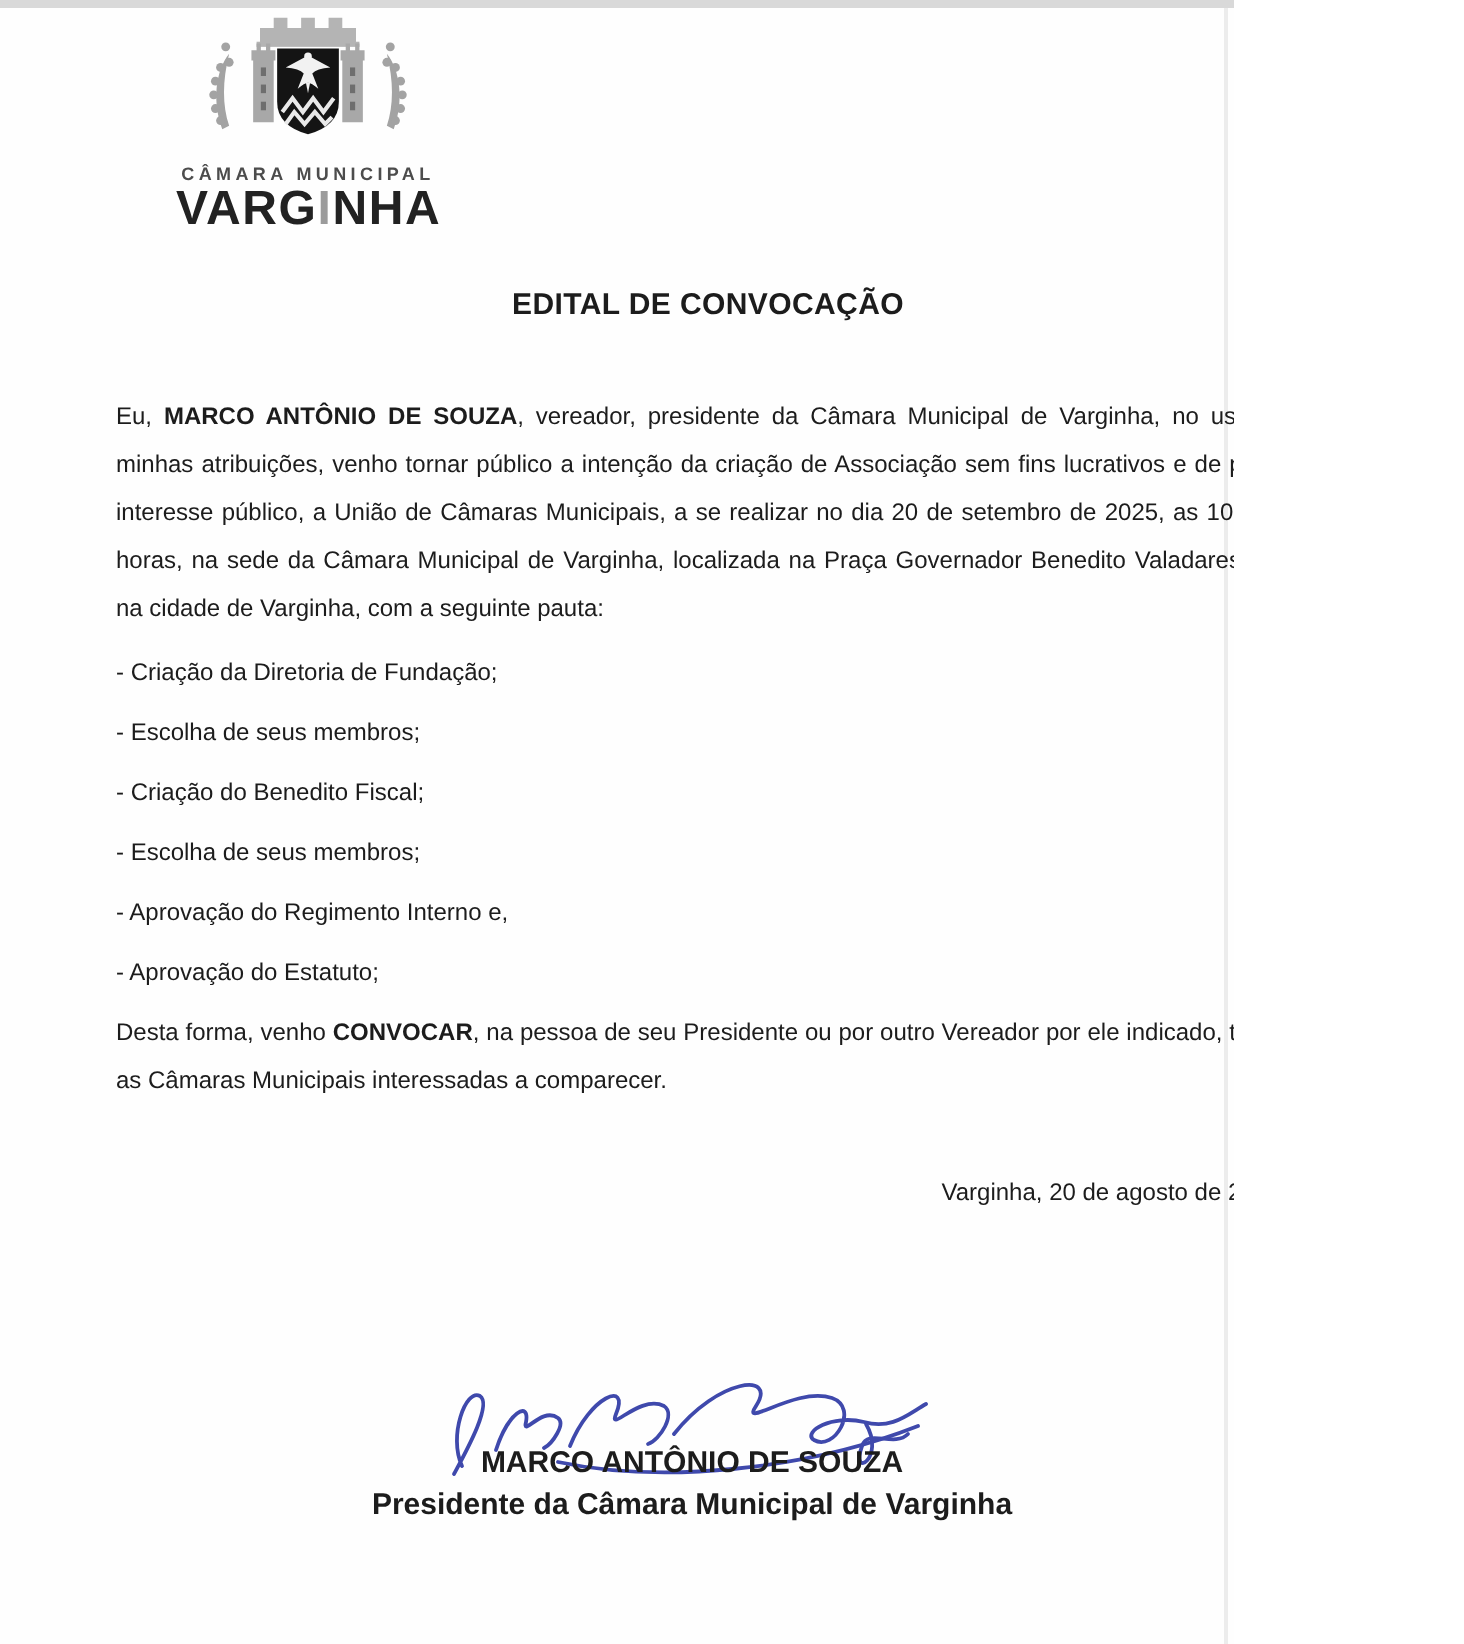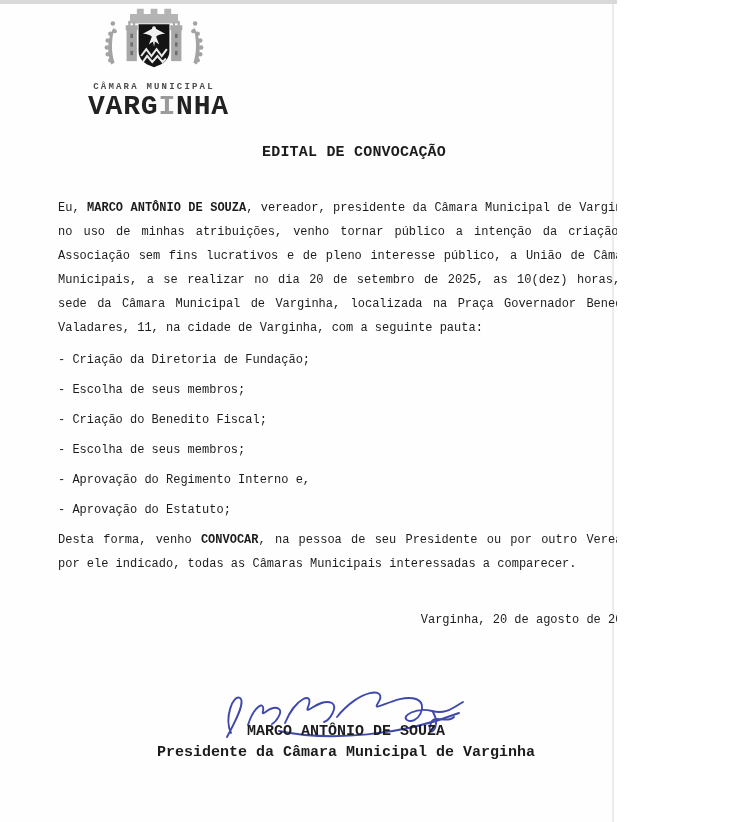--- a/index.html
+++ b/index.html
@@ -1,21 +1,21 @@
 <!DOCTYPE html>
 <html><head>
 <meta charset="utf-8">
 <style>
   * { margin:0; padding:0; box-sizing:border-box; }
   html,body { background:#fff; }
   .page {
     position:relative;
     width:617px; height:822px;
     background:#fefefe;
-    font-family:Liberation Mono, monospace;
+    font-family:Liberation Sans, sans-serif;
     color:#1c1c1c;
     overflow:hidden;
   }
   .scan-top-edge {
     position:absolute; top:0; left:0; right:0; height:4px;
     background:#d9d9d9;
   }
   .scan-right-edge {
     position:absolute; top:4px; bottom:0; right:3px; width:2px;
     background:#ececec;
@@ -24,21 +24,21 @@
   .logo-block {
     position:absolute; left:88px; top:8px; width:132px;
     text-align:center;
   }
   .crest { display:block; margin:0 auto; }
   .org-line1 {
     font-size:9px; font-weight:700; letter-spacing:2.2px;
     color:#4c4c4c; margin-top:2px; white-space:nowrap;
   }
   .org-name {
-    font-size:28px; font-weight:800; letter-spacing:0.8px;
+    font-size:24px; font-weight:800; letter-spacing:0.8px;
     color:#222; line-height:1.05; white-space:nowrap;
   }
   .org-name .accent-i { color:#9b9b9b; }
   
   .doc-title {
     position:absolute; top:144px; left:0; width:732px;
     text-align:center; transform:translateX(-12px);
     font-size:15px; font-weight:700; letter-spacing:0.2px;
   }
   

